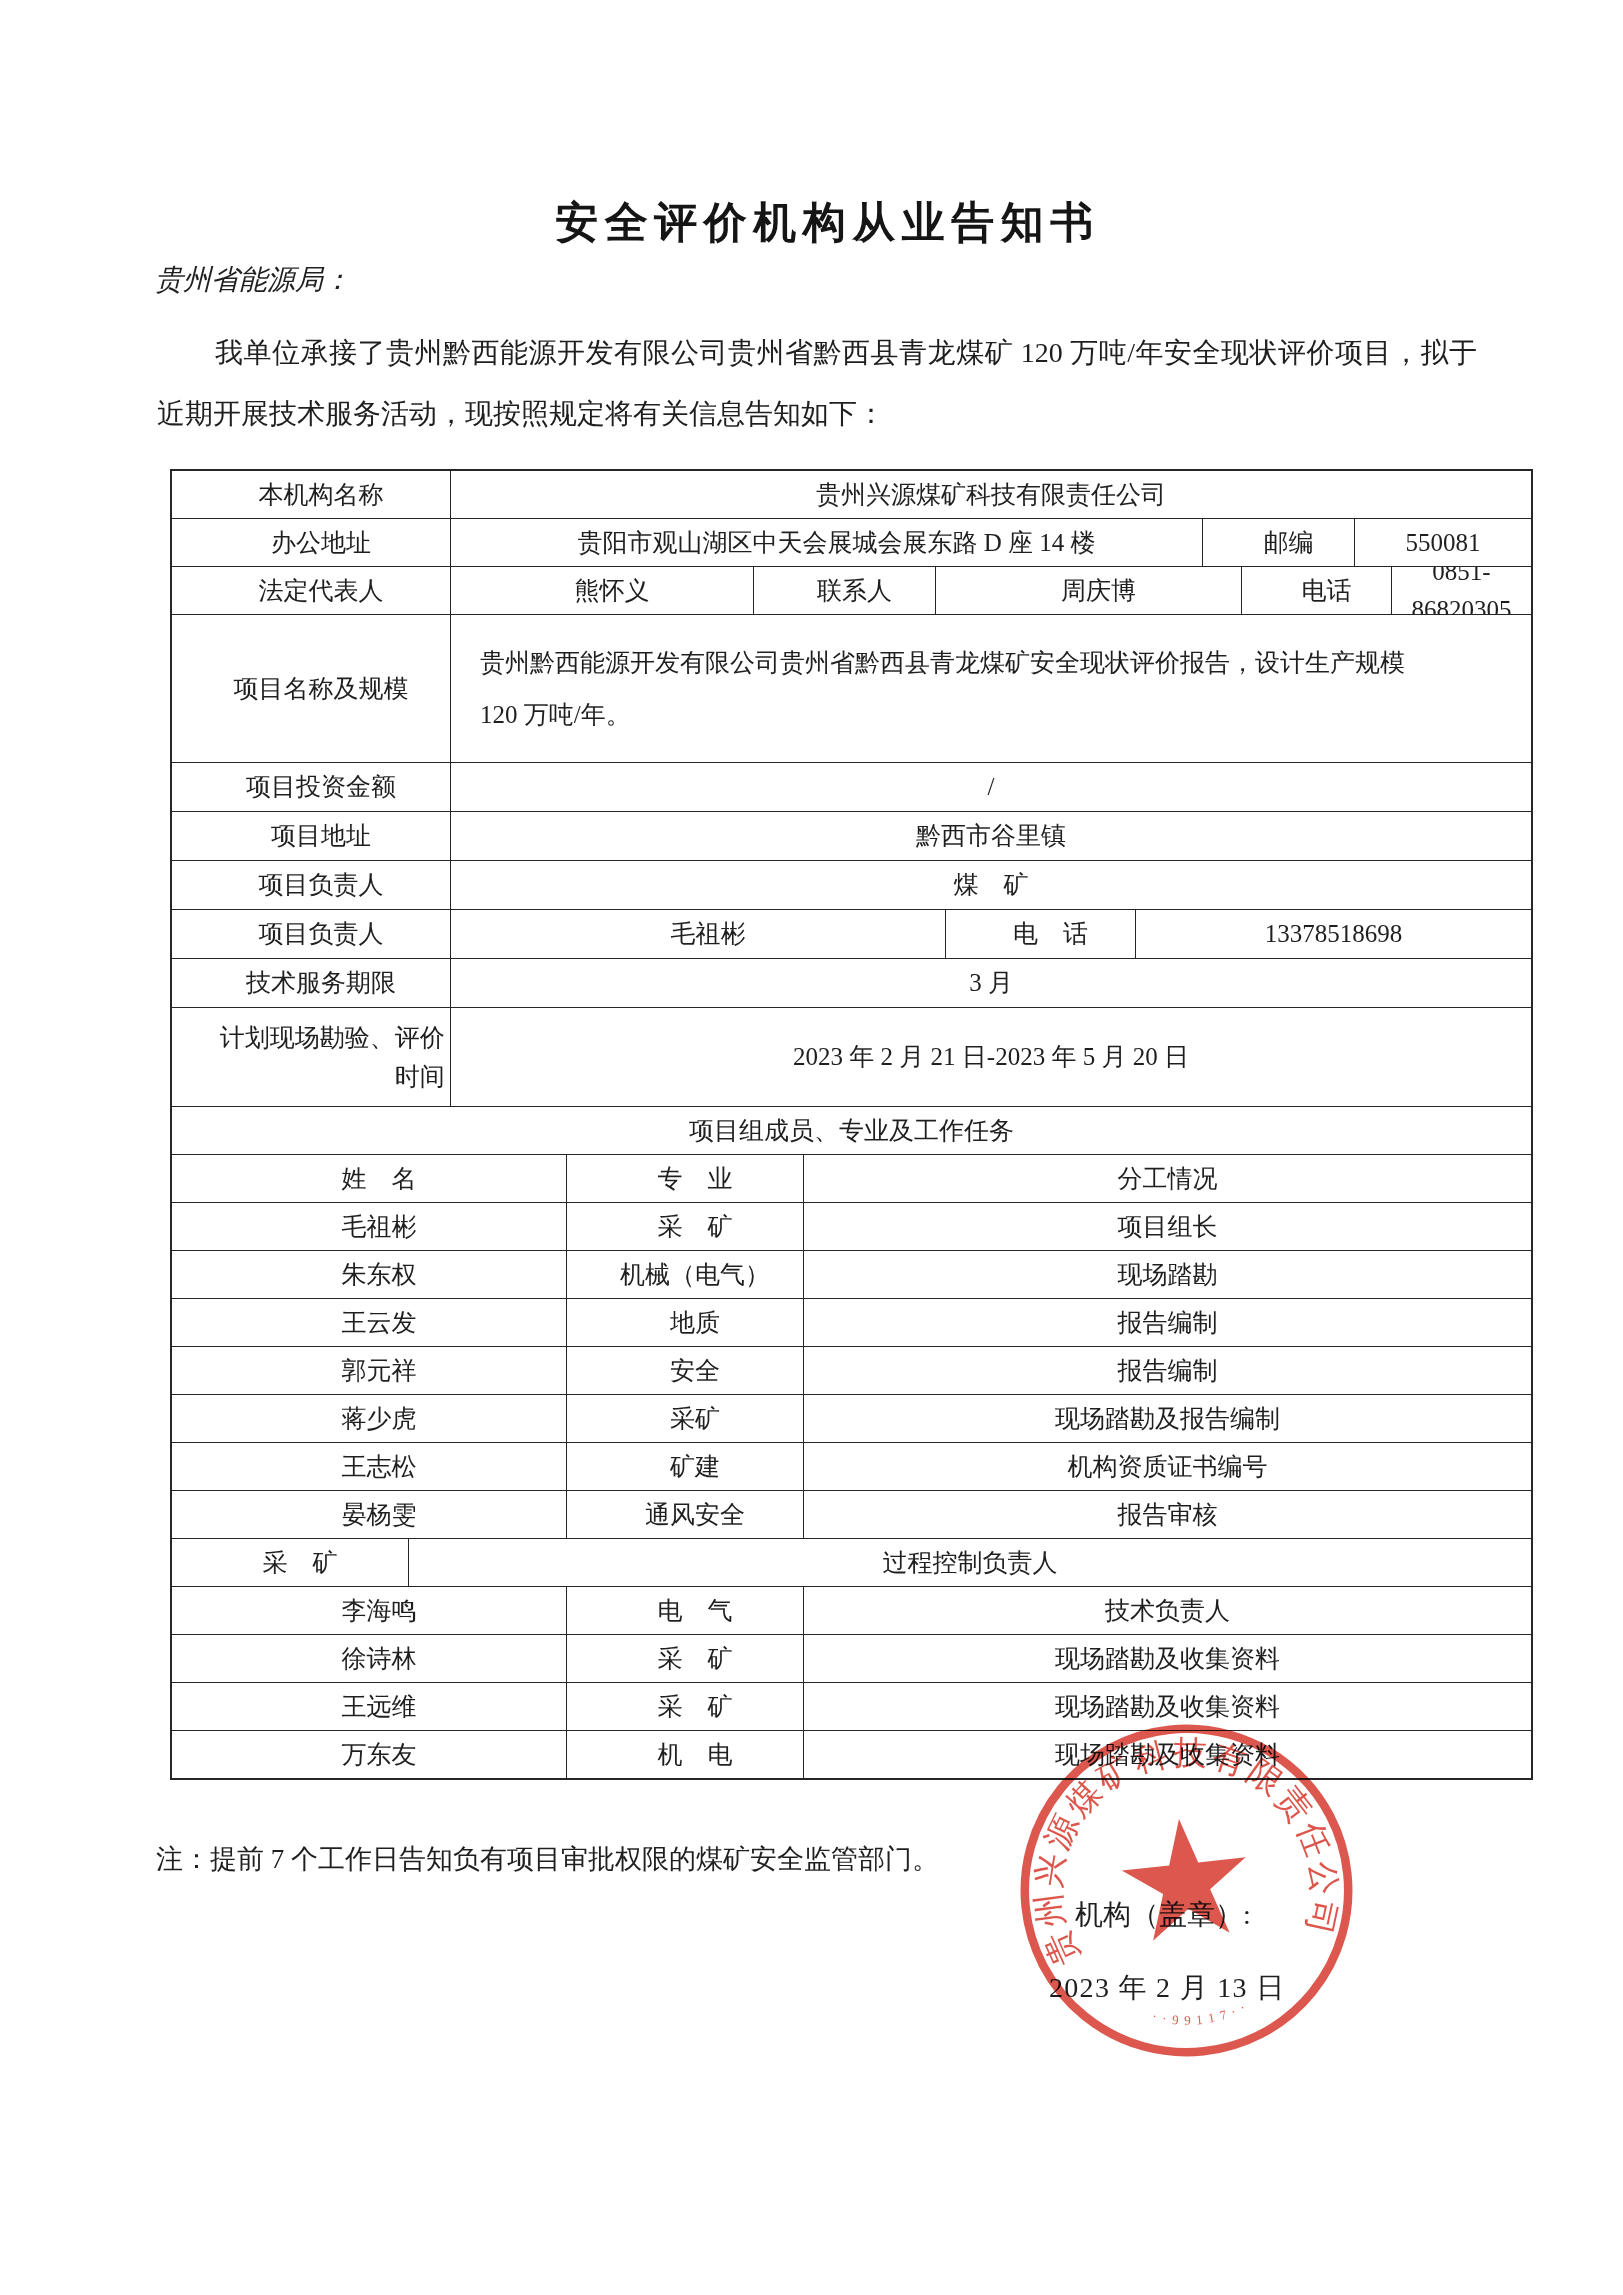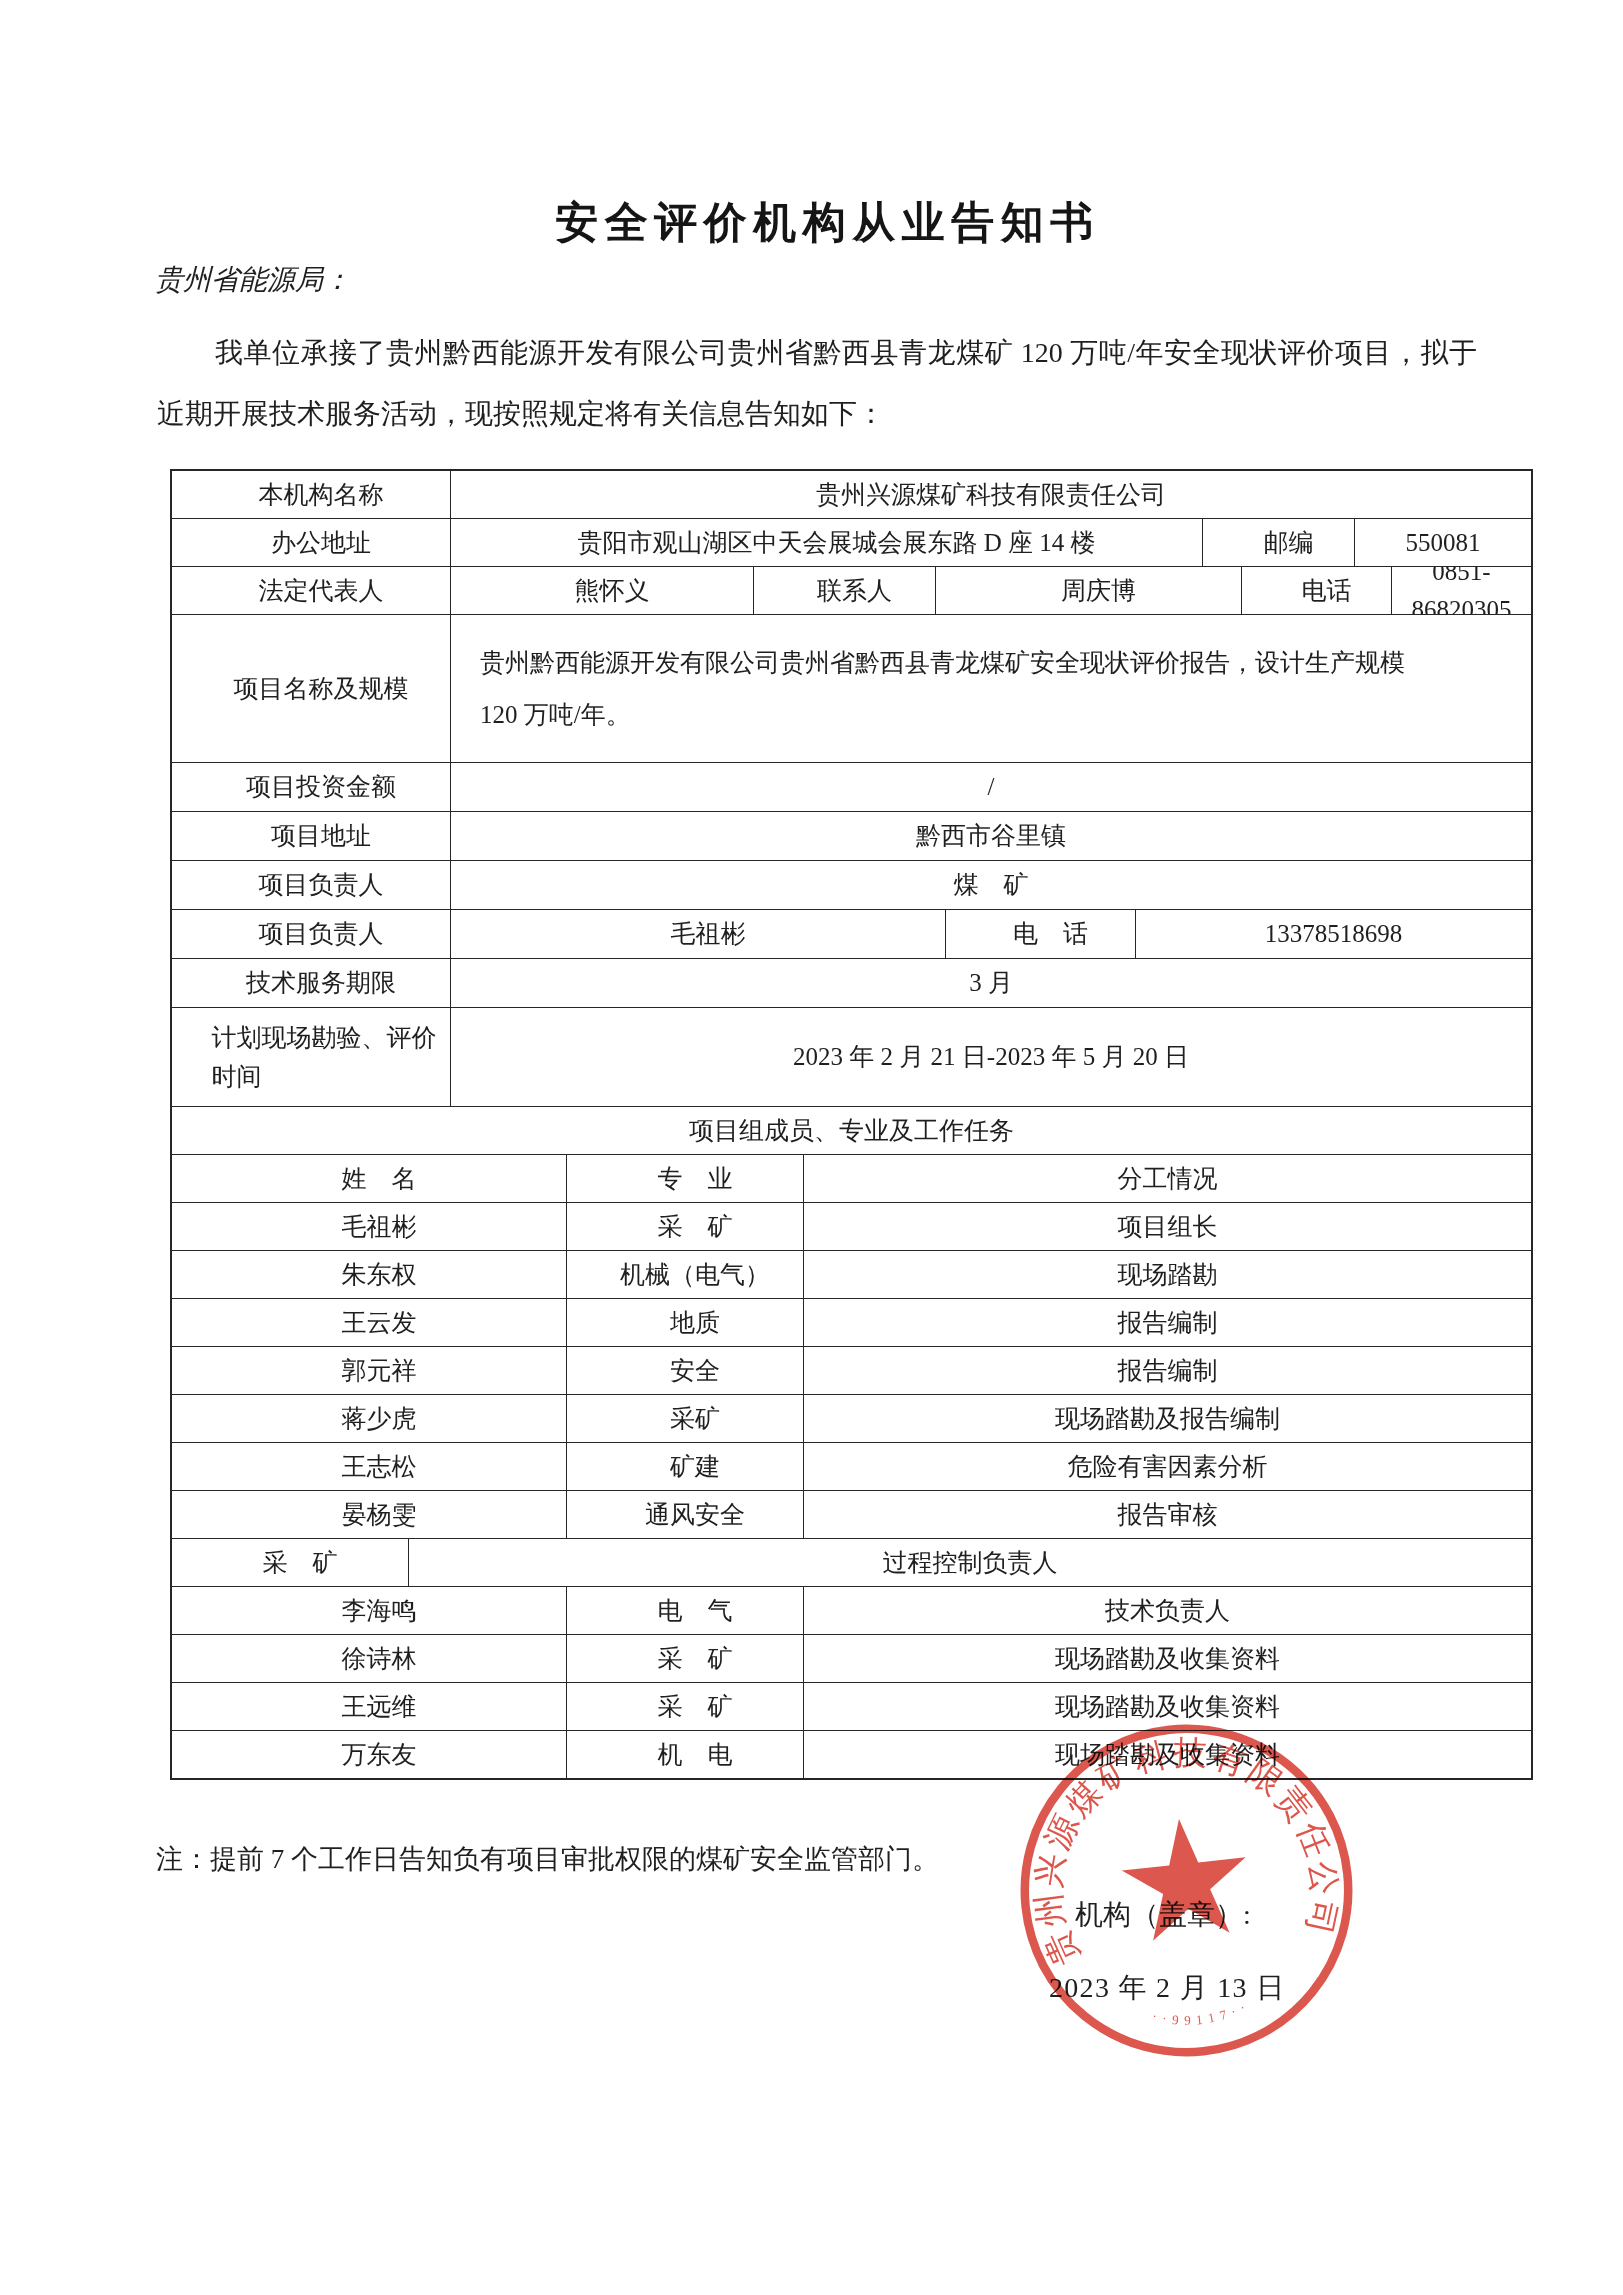--- a/index.html
+++ b/index.html
@@ -30,21 +30,21 @@
   .row{display:flex;box-sizing:border-box;}
   .row + .row{border-top:1.3px solid #262626;}
   .cell{
     box-sizing:border-box;display:flex;align-items:center;justify-content:center;
     text-align:center;padding:0 5.2px;overflow:hidden;line-height:1.5;
   }
   .cell:not(:last-child){border-right:1.3px solid #262626;margin-left:20px;}
   .grow{flex:1 1 auto;}
   .projcell{flex-direction:column;align-items:flex-start;justify-content:center;
             padding-left:29px;padding-right:26px;line-height:52px;text-align:left;}
-  .schedlabel{justify-content:flex-start;text-align:left;padding-left:19.6px;line-height:39px;}
+  .schedlabel{justify-content:flex-start;text-align:right;padding-left:19.6px;line-height:39px;}
   .note{position:absolute;left:156px;top:1841px;font-size:27px;}
   .signlabel{position:absolute;left:1075px;top:1896px;font-size:28px;}
   .signdate{position:absolute;left:1049px;top:1969px;font-size:28px;letter-spacing:1.3px;}
   .sealwrap{position:absolute;left:1013px;top:1717px;width:347px;height:347px;
             mix-blend-mode:multiply;opacity:.92;}
 </style>
 </head>
 <body>
 
 <div class="page">
@@ -148,21 +148,21 @@
       <div class="cell grow">报告编制</div>
     </div>
     <div class="row" style="height:48px">
       <div class="cell" style="flex:0 0 375px">蒋少虎</div>
       <div class="cell" style="flex:0 0 217px">采矿</div>
       <div class="cell grow">现场踏勘及报告编制</div>
     </div>
     <div class="row" style="height:48px">
       <div class="cell" style="flex:0 0 375px">王志松</div>
       <div class="cell" style="flex:0 0 217px">矿建</div>
-      <div class="cell grow">危险有害因素分析</div>
+      <div class="cell grow">机构资质证书编号</div>
     </div>
     <div class="row" style="height:48px">
       <div class="cell" style="flex:0 0 375px">晏杨雯</div>
       <div class="cell" style="flex:0 0 217px">通风安全</div>
       <div class="cell grow">报告审核</div>
     </div>
     <div class="row" style="height:48px">
       <div class="cell" style="flex:0 0 217px">采　矿</div>
       <div class="cell grow">过程控制负责人</div>
     </div>

